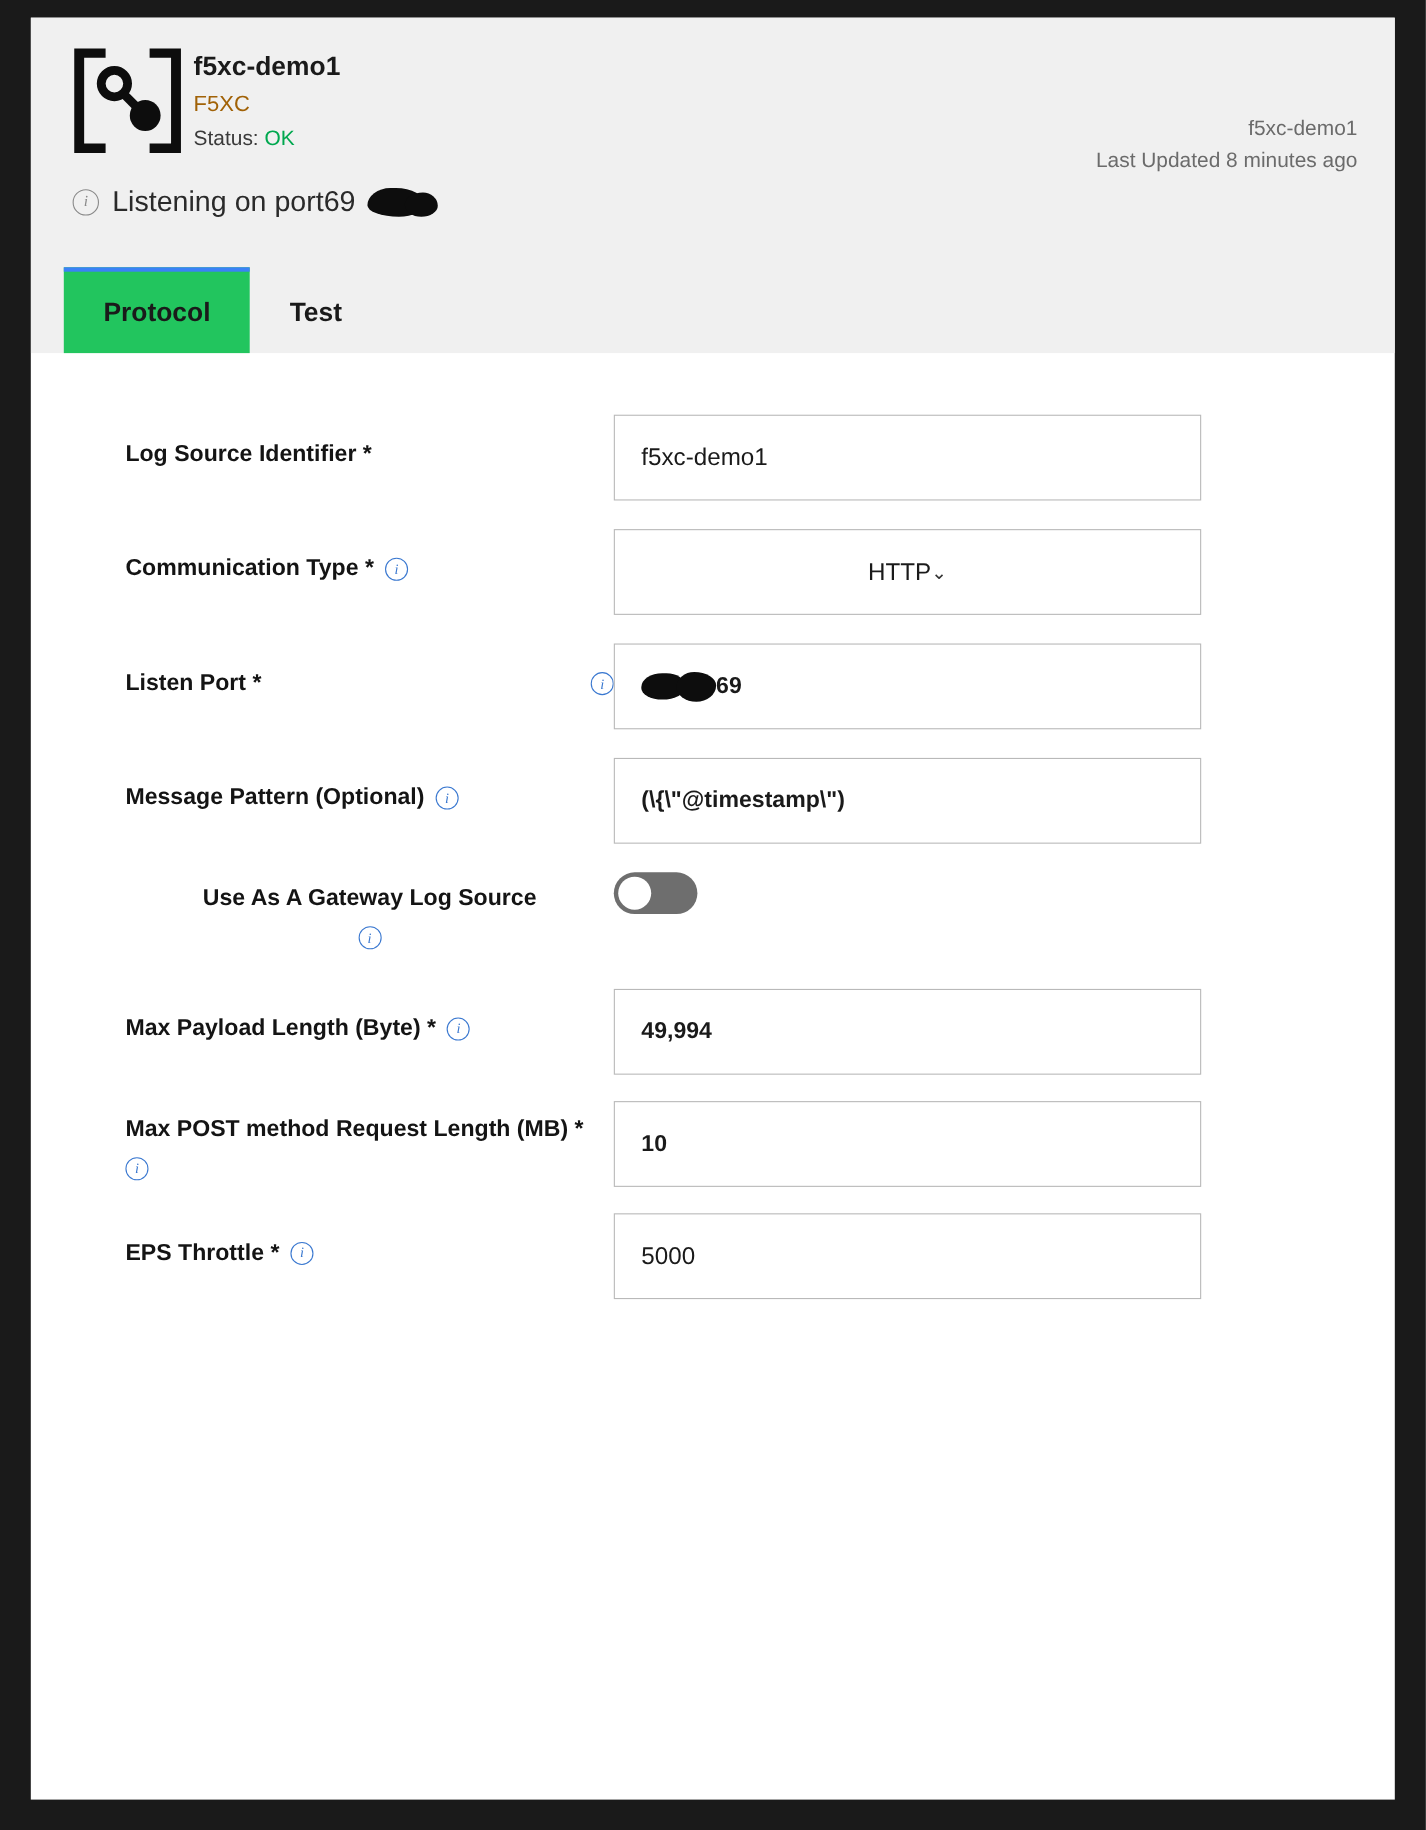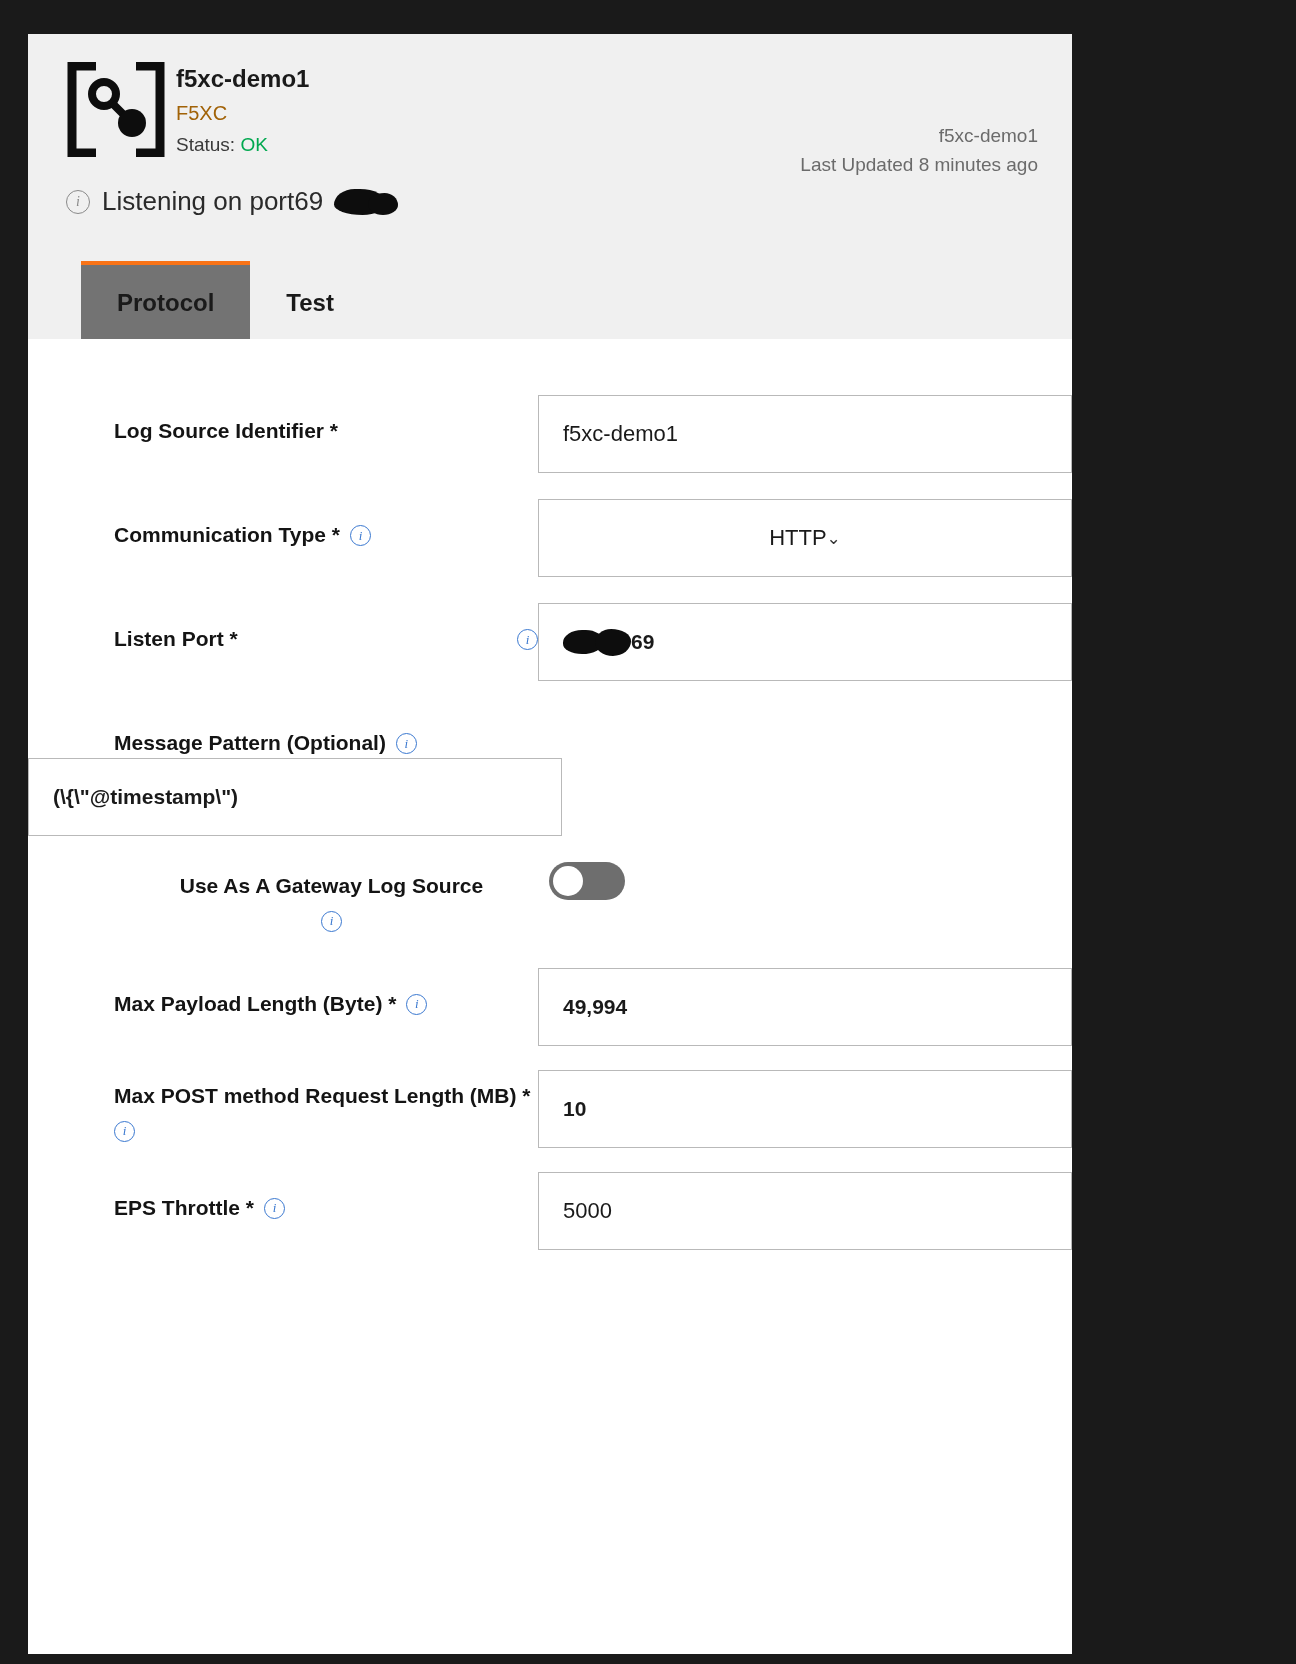--- a/index.html
+++ b/index.html
@@ -7,22 +7,22 @@
     padding: 0;
     background: #1a1a1a;
     width: 1296px;
     height: 1664px;
     font-family: "Liberation Sans", sans-serif;
   }
 
   .page {
     position: absolute;
     left: 28px;
-    top: 34px;
-    width: 1044px;
+    top: 16px;
+    width: 1240px;
     height: 1620px;
     background: #ffffff;
     overflow: hidden;
   }
 
   
   .header {
     background: #f0f0f0;
     padding: 0;
     height: 305px;
@@ -138,23 +138,22 @@
     font-size: 24px;
     font-weight: bold;
     color: #1a1a1a;
     cursor: pointer;
     background: transparent;
     border: none;
     font-family: "Liberation Sans", sans-serif;
     line-height: 1;
   }
   .tab.active {
-    background: #737373;
-    border-top: 4px solid #f97316;
-    margin-left: 23px;
+    background: #22c55e;
+    border-top: 4px solid #3b82f6;
   }
 
   
   .form {
     position: relative;
     padding: 56px 0 0 0;
   }
   .row {
     position: relative;
     display: flex;
@@ -333,21 +332,21 @@
         <span class="info-i">i</span>
       </div>
       <div class="field-col">
         <div class="textbox bold">
           <span class="redact-inline"><span class="b1"></span><span class="b2"></span></span>
             <span>69</span>
         </div>
       </div>
     </div>
 
-    <div class="row" style="margin-bottom:26px;flex-direction:column;">
+    <div class="row" style="margin-bottom:26px;">
       <div class="label-col" style="padding-top:22px;">
         <span class="label-text">Message Pattern (Optional)</span>
         <span class="info-i">i</span>
       </div>
       <div class="field-col">
         <div class="textbox bold">(\{\"@timestamp\")</div>
       </div>
     </div>
 
     <div class="row" style="margin-bottom:36px;">

